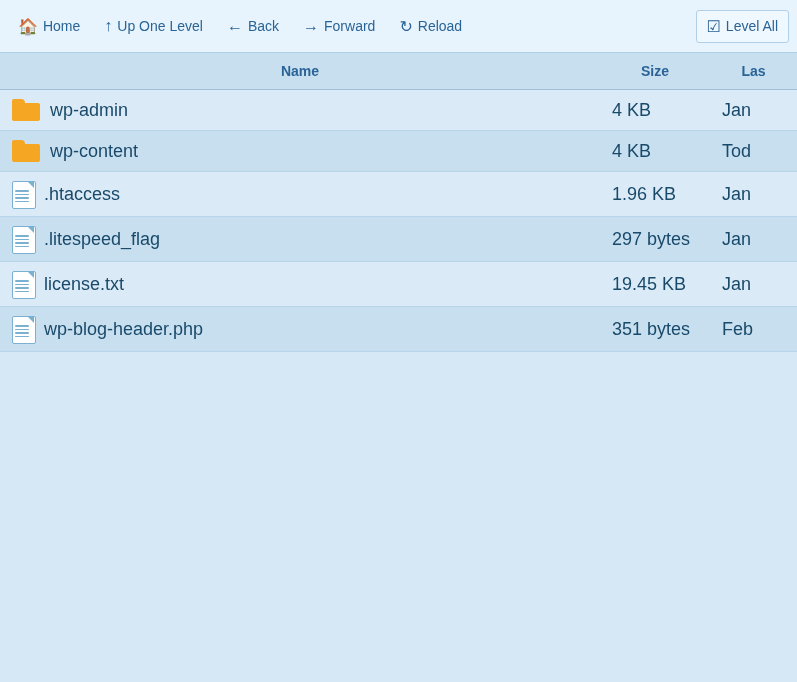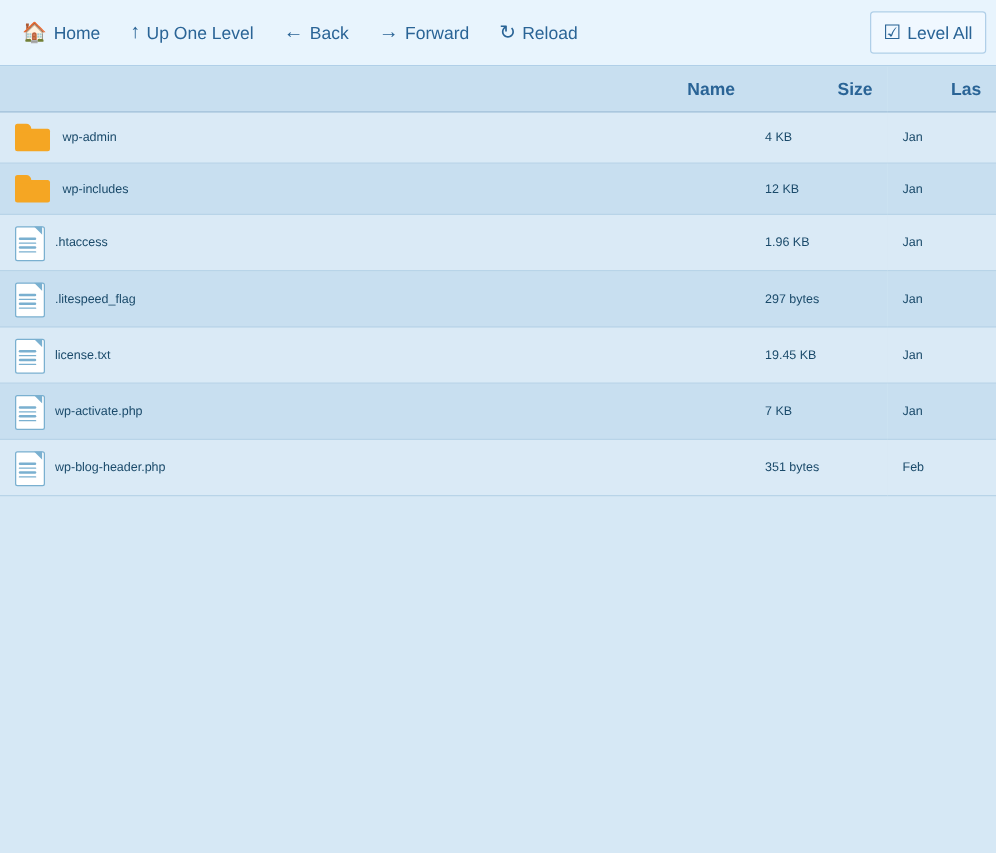--- a/index.html
+++ b/index.html
@@ -57,21 +57,21 @@
       width: 100%;
       border-collapse: collapse;
     }
 
     .file-table thead tr {
       background: #c8dff0;
       border-bottom: 1px solid #a0c0d8;
     }
 
     .file-table thead th {
-      text-align: right;
+      text-align: center;
       padding: 10px 12px;
       color: #2a6496;
       font-weight: 600;
       font-size: 14px;
     }
 
     .file-table tbody tr {
       border-bottom: 1px solid #b8d4e8;
     }
 
@@ -79,21 +79,21 @@
       background: #daeaf6;
     }
 
     .file-table tbody tr:nth-child(even) {
       background: #c8dff0;
     }
 
     .file-table td {
       padding: 9px 12px;
       color: #1a4a6a;
-      font-size: 10px;
+      font-size: 18px;
       vertical-align: middle;
     }
 
     .name-cell {
       display: flex;
       align-items: center;
       gap: 10px;
     }
 
     
@@ -226,25 +226,25 @@
             <span>wp-admin</span>
           </div>
         </td>
         <td>4 KB</td>
         <td>Jan</td>
       </tr>
       <tr>
         <td>
           <div class="name-cell">
             <div class="icon-folder"></div>
-            <span>wp-includes</span>
-          </div>
-        </td>
-        <td>12 KB</td>
-        <td>Jan</td>
+            <span>wp-content</span>
+          </div>
+        </td>
+        <td>4 KB</td>
+        <td>Tod</td>
       </tr>
       <tr>
         <td>
           <div class="name-cell">
             <div class="icon-file">
               <div class="icon-file-lines">
                 <span></span>
                 <span></span>
                 <span></span>
                 <span></span>
@@ -294,37 +294,20 @@
         <td>
           <div class="name-cell">
             <div class="icon-file">
               <div class="icon-file-lines">
                 <span></span>
                 <span></span>
                 <span></span>
                 <span></span>
               </div>
             </div>
-            <span>wp-activate.php</span>
-          </div>
-        </td>
-        <td>7 KB</td>
-        <td>Jan</td>
-      </tr>
-      <tr>
-        <td>
-          <div class="name-cell">
-            <div class="icon-file">
-              <div class="icon-file-lines">
-                <span></span>
-                <span></span>
-                <span></span>
-                <span></span>
-              </div>
-            </div>
             <span>wp-blog-header.php</span>
           </div>
         </td>
         <td>351 bytes</td>
         <td>Feb</td>
       </tr>
     </tbody>
 </table>
 
 </body></html>

